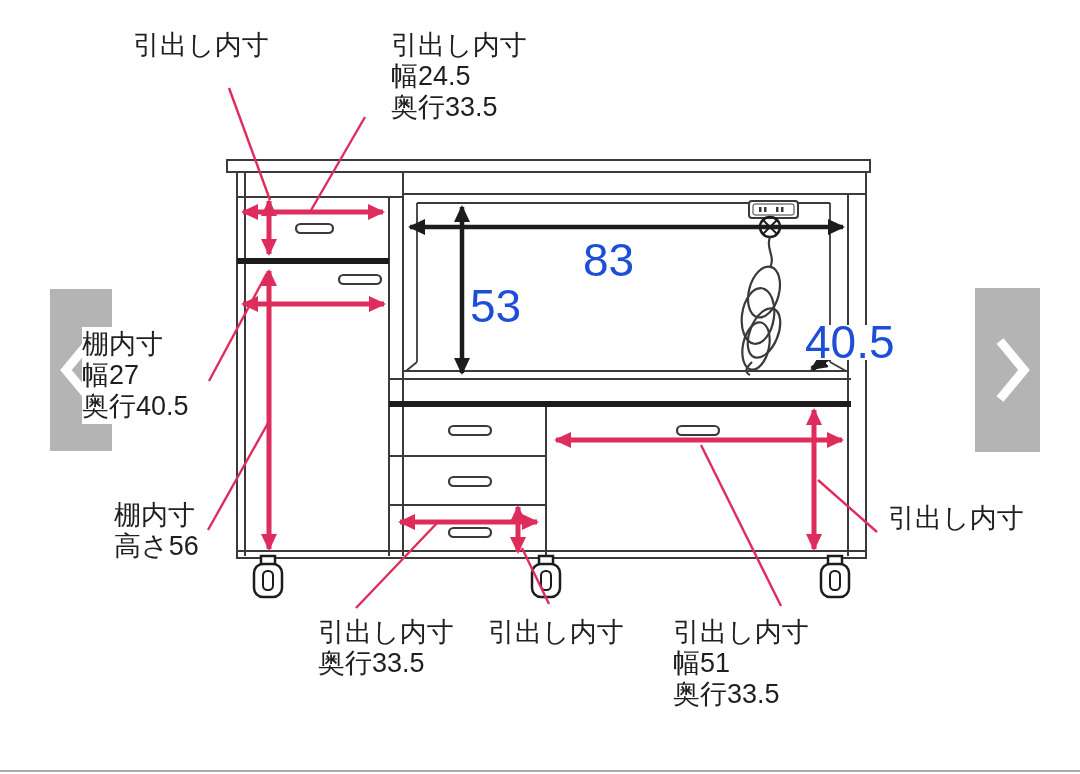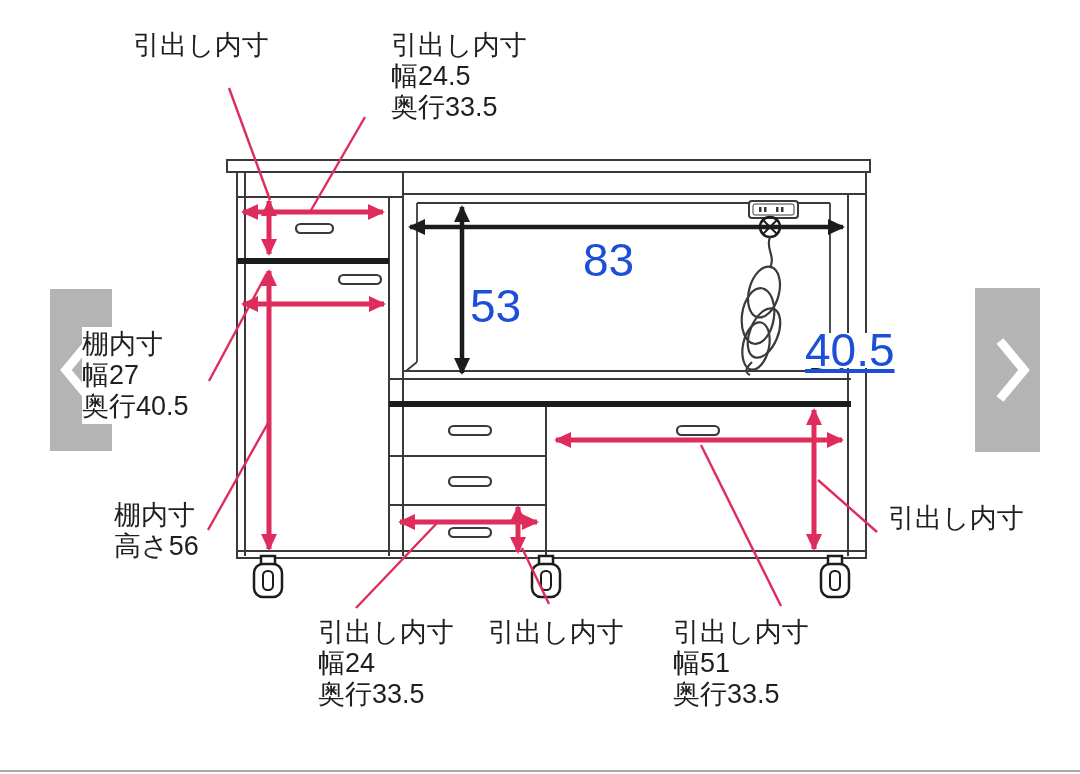--- a/index.html
+++ b/index.html
@@ -147,38 +147,37 @@
     <span>棚内寸</span>
     <span>幅27</span>
     <span>奥行40.5</span>
   </div>
   <div class="dim-label" style="left:114px;top:500px;">
     <span>棚内寸</span>
     <span>高さ56</span>
   </div>
   <div class="dim-label" style="left:318px;top:617px;">
     <span>引出し内寸</span>
-    <span>幅24</span>
     <span>奥行33.5</span>
   </div>
   <div class="dim-label" style="left:488px;top:617px;">
     <span>引出し内寸</span>
   </div>
   <div class="dim-label" style="left:673px;top:617px;">
     <span>引出し内寸</span>
     <span>幅51</span>
     <span>奥行33.5</span>
   </div>
   <div class="dim-label" style="left:888px;top:503px;">
     <span>引出し内寸</span>
   </div>
 
   <div class="measure" style="left:583px;top:230px;">83</div>
   <div class="measure" style="left:470px;top:276px;">53</div>
-  <div class="measure bg" style="left:801px;top:320px;text-decoration:underline;">40.5</div>
+  <div class="measure bg" style="left:801px;top:312px;">40.5</div>
 
   <button class="nav-btn" style="left:50px;top:289px;width:62px;height:162px;">
     <svg width="62" height="162" viewBox="0 0 62 162">
       <polyline points="40,52 16,81 40,110" fill="none" stroke="#ffffff" stroke-width="9"></polyline>
     </svg>
   </button>
   <button class="nav-btn" style="left:975px;top:288px;width:65px;height:164px;">
     <svg width="65" height="164" viewBox="0 0 65 164">
       <polyline points="25,53 49,82 25,111" fill="none" stroke="#ffffff" stroke-width="9"></polyline>
     </svg>

